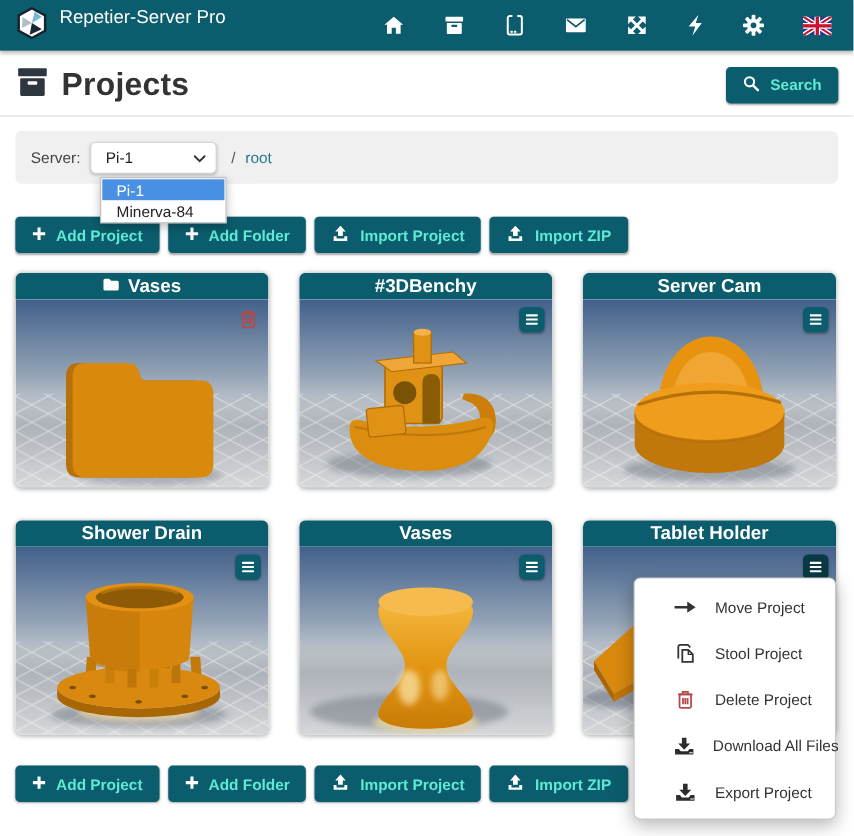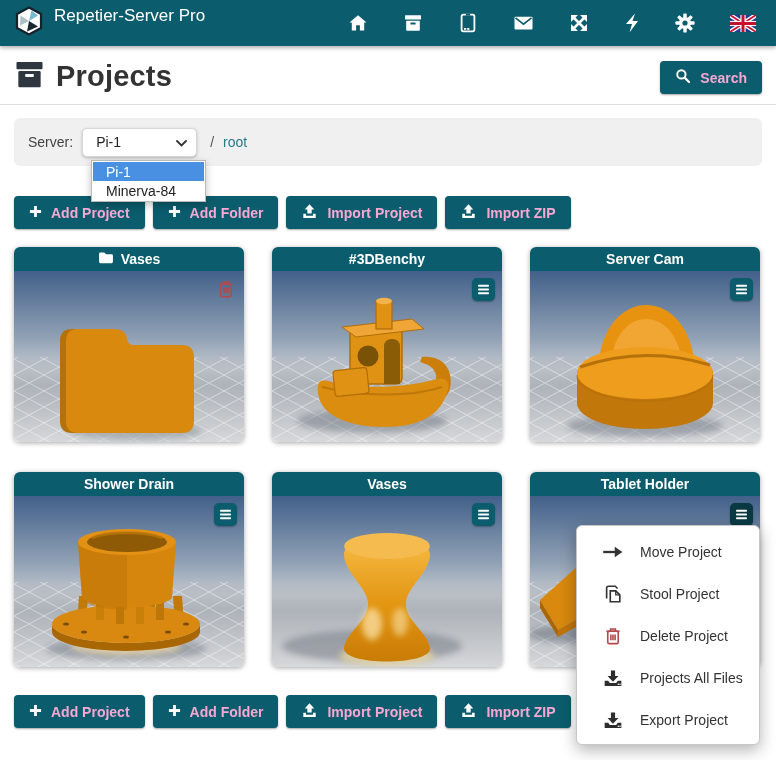--- a/index.html
+++ b/index.html
@@ -19,24 +19,24 @@
   }
   
   .navbar{height:46px;background:var(--teal);display:flex;align-items:center;
     padding:0 14px;box-shadow:0 2px 4px rgba(0,0,0,.3);position:relative;z-index:40;}
   .brand{display:flex;gap:10px;color:#fff;font-size:17px;cursor:pointer;}
   .nav-icons{margin-left:auto;display:flex;align-items:center;gap:35px;padding-right:6px;}
   .nav-icons svg{display:block;}
   .navicon{cursor:pointer;}
   
   .page{padding:0 14px;}
-  .header-row{display:flex;align-items:flex-end;justify-content:space-between;margin-top:13px;}
+  .header-row{display:flex;align-items:center;justify-content:space-between;margin-top:13px;}
   .title-wrap{display:flex;align-items:center;gap:11px;}
   .page-title{font-size:29px;font-weight:bold;color:#333;letter-spacing:.2px;}
-  .btn{background:var(--teal);color:#f9a8d4;border:none;border-radius:4px;
+  .btn{background:var(--teal);color:#5eead4;border:none;border-radius:4px;
     display:inline-flex;align-items:center;gap:9px;cursor:pointer;
     font-family:"Liberation Sans",sans-serif;font-size:14px;font-weight:bold;
     padding:0 15px;height:33px;box-shadow:0 1px 2px rgba(0,0,0,.35);}
   .rule{border-bottom:1px solid #ddd;margin:10px -14px 0 -14px;}
   
   .server-bar{position:relative;margin-top:13px;height:48px;background:#f0f0f0;
     border-radius:6px;display:flex;align-items:center;padding:0 14px;font-size:14px;}
   .server-label{color:#444;}
   .select{width:115px;height:29px;background:#fff;border:1px solid #d7d7d7;border-radius:5px;
     box-shadow:0 1px 3px rgba(0,0,0,.25);display:flex;align-items:center;justify-content:space-between;
@@ -47,34 +47,34 @@
     border:1px solid #b9b9b9;box-shadow:0 3px 8px rgba(0,0,0,.25);z-index:50;padding:1px;}
   .option{height:19px;display:flex;align-items:center;padding-left:13px;font-size:14px;color:#222;cursor:pointer;}
   .option.selected{background:var(--sel-blue);color:#fff;}
   
   .toolbar{display:flex;gap:8px;margin-top:30px;}
   .toolbar.bottom{margin-top:28px;}
   
   .grid{display:grid;grid-template-columns:repeat(3,230px);column-gap:28px;row-gap:30px;margin-top:18px;}
   .card{width:230px;border-radius:6px;overflow:hidden;background:#fff;
     box-shadow:0 1px 5px rgba(0,0,0,.35);cursor:pointer;}
-  .card-header{height:24px;background:var(--teal);color:#fff;font-size:14px;font-weight:bold;
+  .card-header{height:24px;background:var(--teal);color:#fff;font-size:17px;font-weight:bold;
     display:flex;align-items:center;justify-content:center;gap:7px;}
   .card-body{position:relative;height:171px;}
   .scene{display:block;width:230px;height:171px;}
   .menu-btn{position:absolute;top:7px;right:7px;width:23px;height:23px;border:none;border-radius:5px;
     background:var(--teal);display:flex;align-items:center;justify-content:center;cursor:pointer;
     box-shadow:0 1px 2px rgba(0,0,0,.3);}
   .menu-btn.active{background:var(--teal-dark);}
   .trash-btn{position:absolute;top:8px;right:8px;width:20px;height:20px;background:none;border:none;
     padding:0;cursor:pointer;}
   
   .context-menu{position:absolute;left:576px;top:525px;width:184px;height:220px;background:#fff;
     border:1px solid #c9c9c9;border-radius:6px;box-shadow:0 5px 16px rgba(0,0,0,.3);
-    z-index:60;padding:5px 0;}
+    z-index:60;padding:5px 10px;}
   .menu-item{height:42px;display:flex;align-items:center;gap:16px;padding-left:25px;
     font-size:14px;color:#333;cursor:pointer;white-space:nowrap;}
   .menu-item .mi-icon{width:22px;display:flex;justify-content:center;}
 </style>
 </head>
 <body>
 
 <svg width="0" height="0" style="position:absolute" aria-hidden="true">
   <defs>
     <linearGradient id="skyG" x1="0" y1="0" x2="0" y2="1">
@@ -508,21 +508,21 @@
   </div>
   <div class="menu-item">
     <span class="mi-icon">
       <svg width="20" height="19" viewBox="0 0 24 22" fill="#2d2d2d">
         <path d="M9.5,1.5 H14.5 V8 H18.5 L12,14.8 L5.5,8 H9.5 Z"></path>
         <path d="M2,20 H22 V13.8 H17.8 L15.8,16.4 H8.2 L6.2,13.8 H2 Z"></path>
         <circle cx="18.4" cy="18" r="0.9" fill="#fff"></circle>
           <circle cx="20.4" cy="18" r="0.9" fill="#fff"></circle>
       </svg>
     </span>
-    <span>Projects All Files</span>
+    <span>Download All Files</span>
   </div>
   <div class="menu-item">
     <span class="mi-icon">
       <svg width="20" height="19" viewBox="0 0 24 22" fill="#2d2d2d">
         <path d="M9.5,1.5 H14.5 V8 H18.5 L12,14.8 L5.5,8 H9.5 Z"></path>
         <path d="M2,20 H22 V13.8 H17.8 L15.8,16.4 H8.2 L6.2,13.8 H2 Z"></path>
         <circle cx="18.4" cy="18" r="0.9" fill="#fff"></circle>
           <circle cx="20.4" cy="18" r="0.9" fill="#fff"></circle>
       </svg>
     </span>

